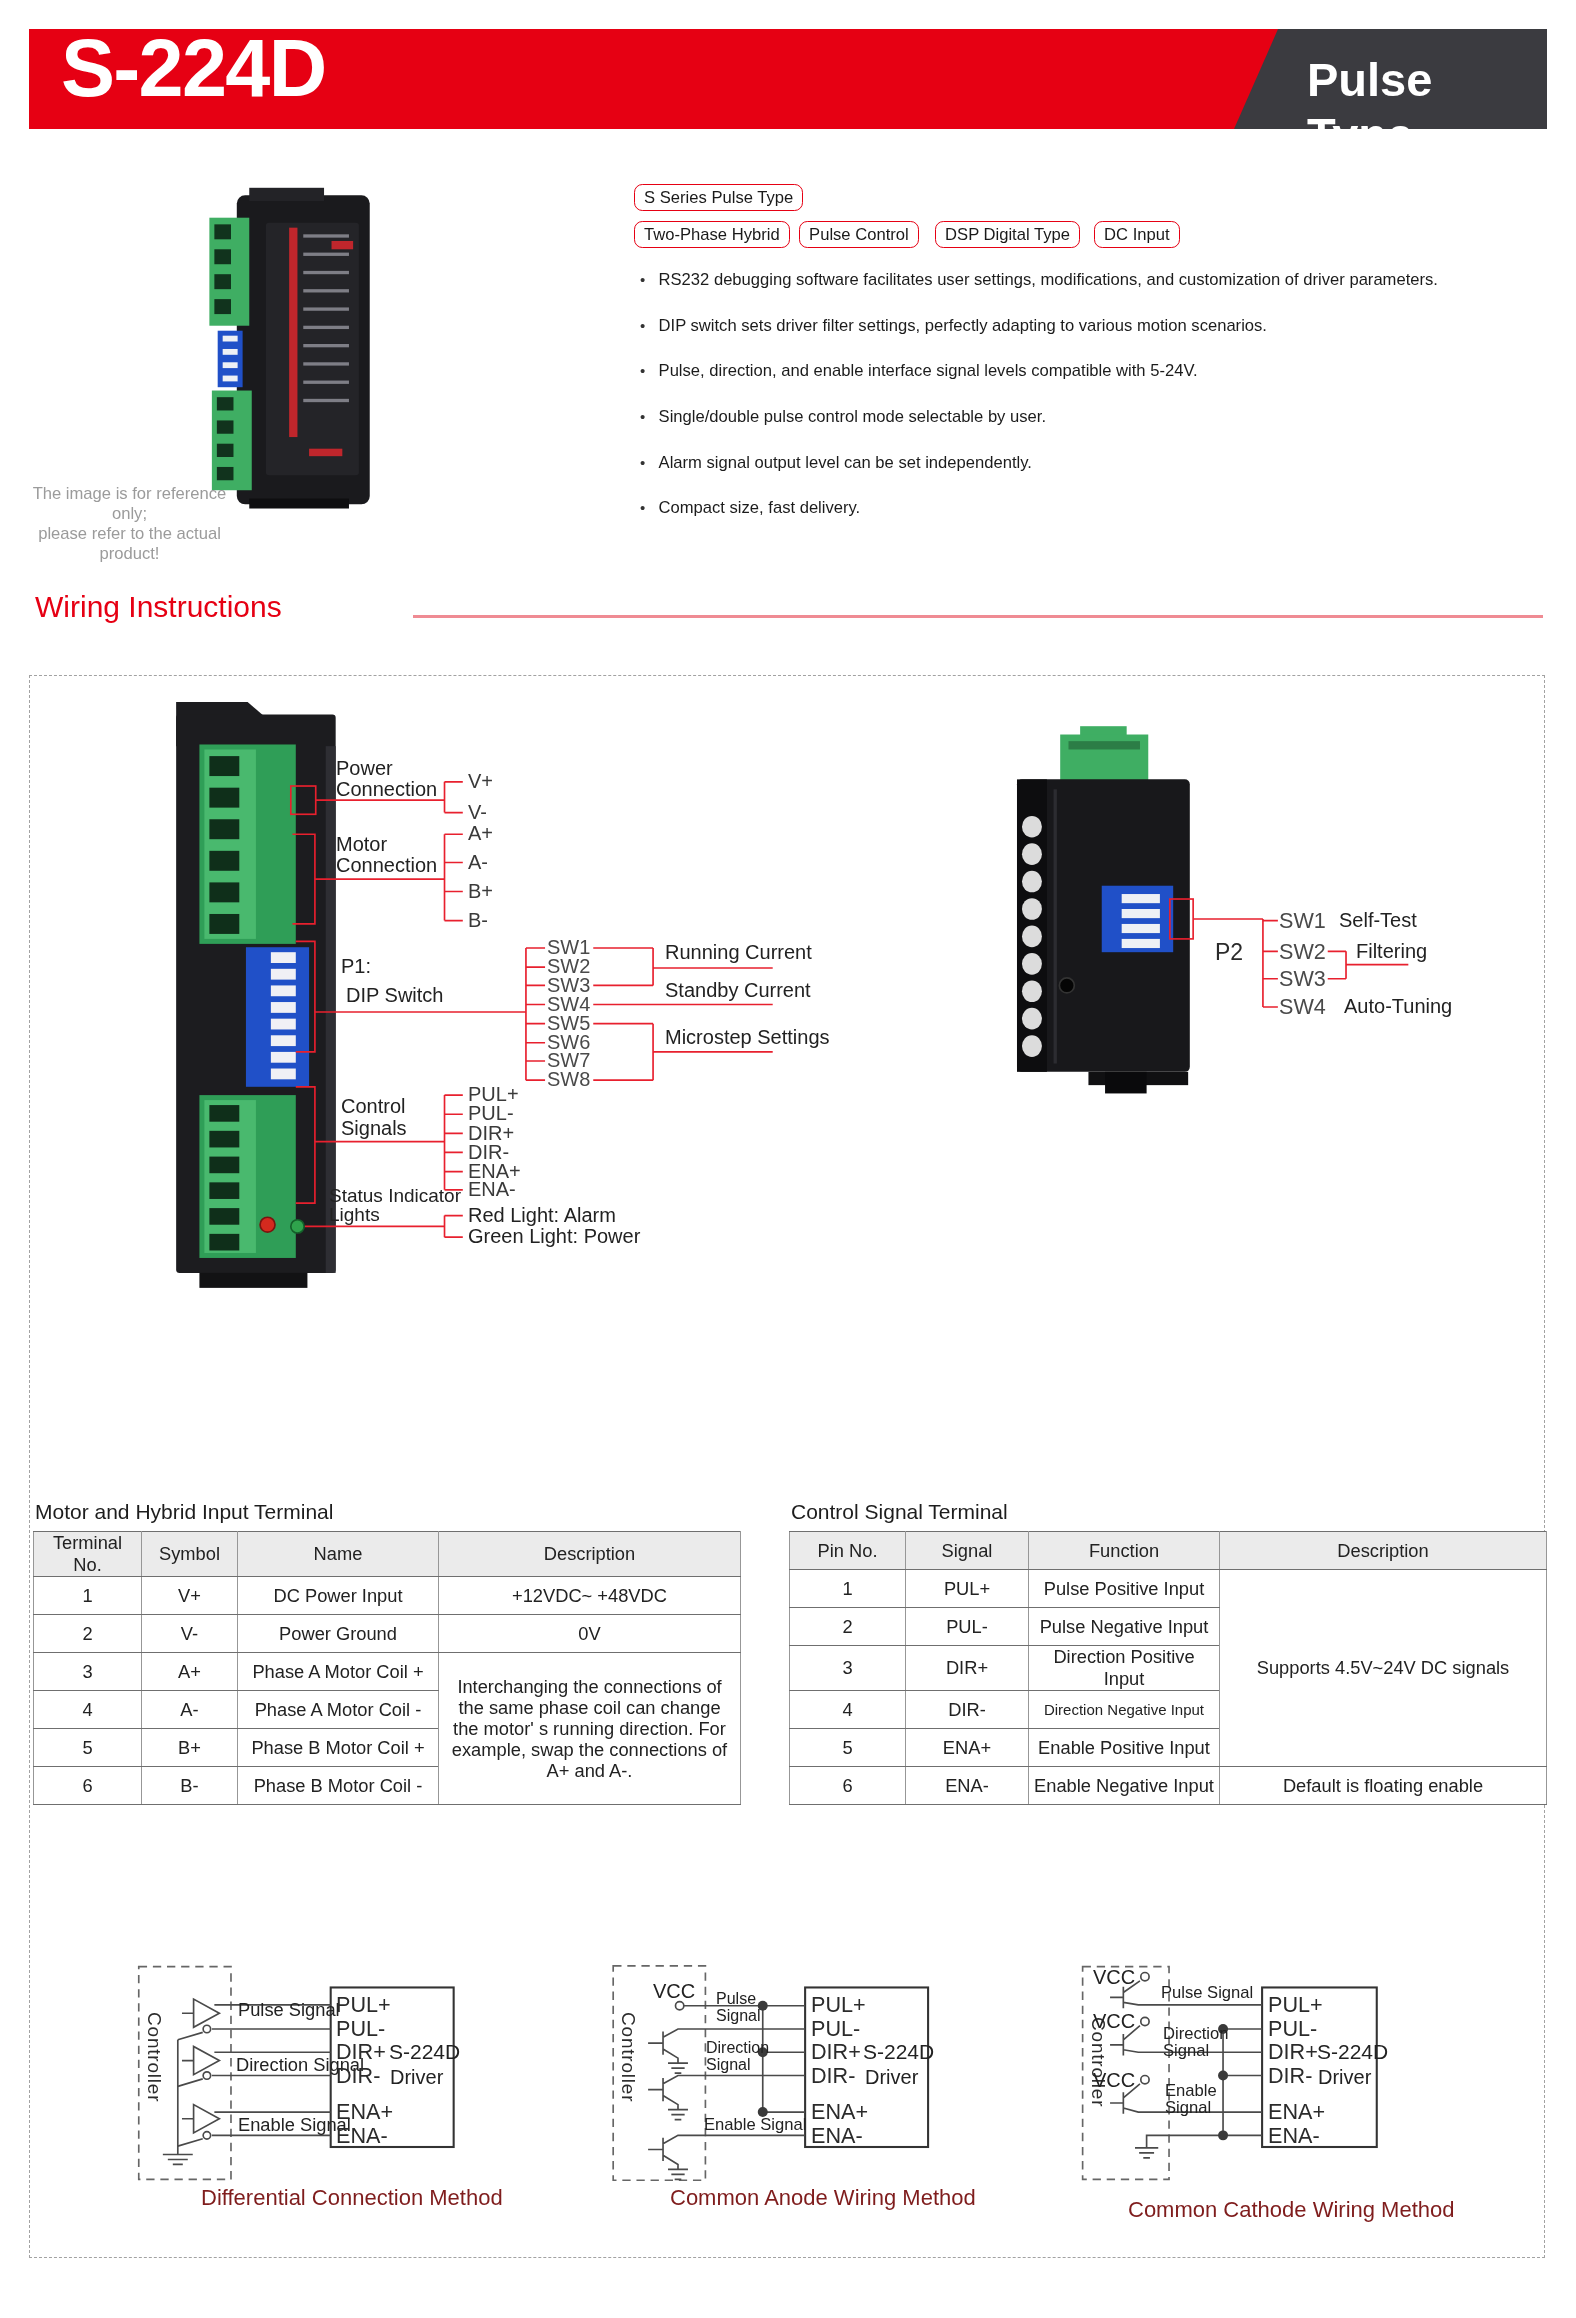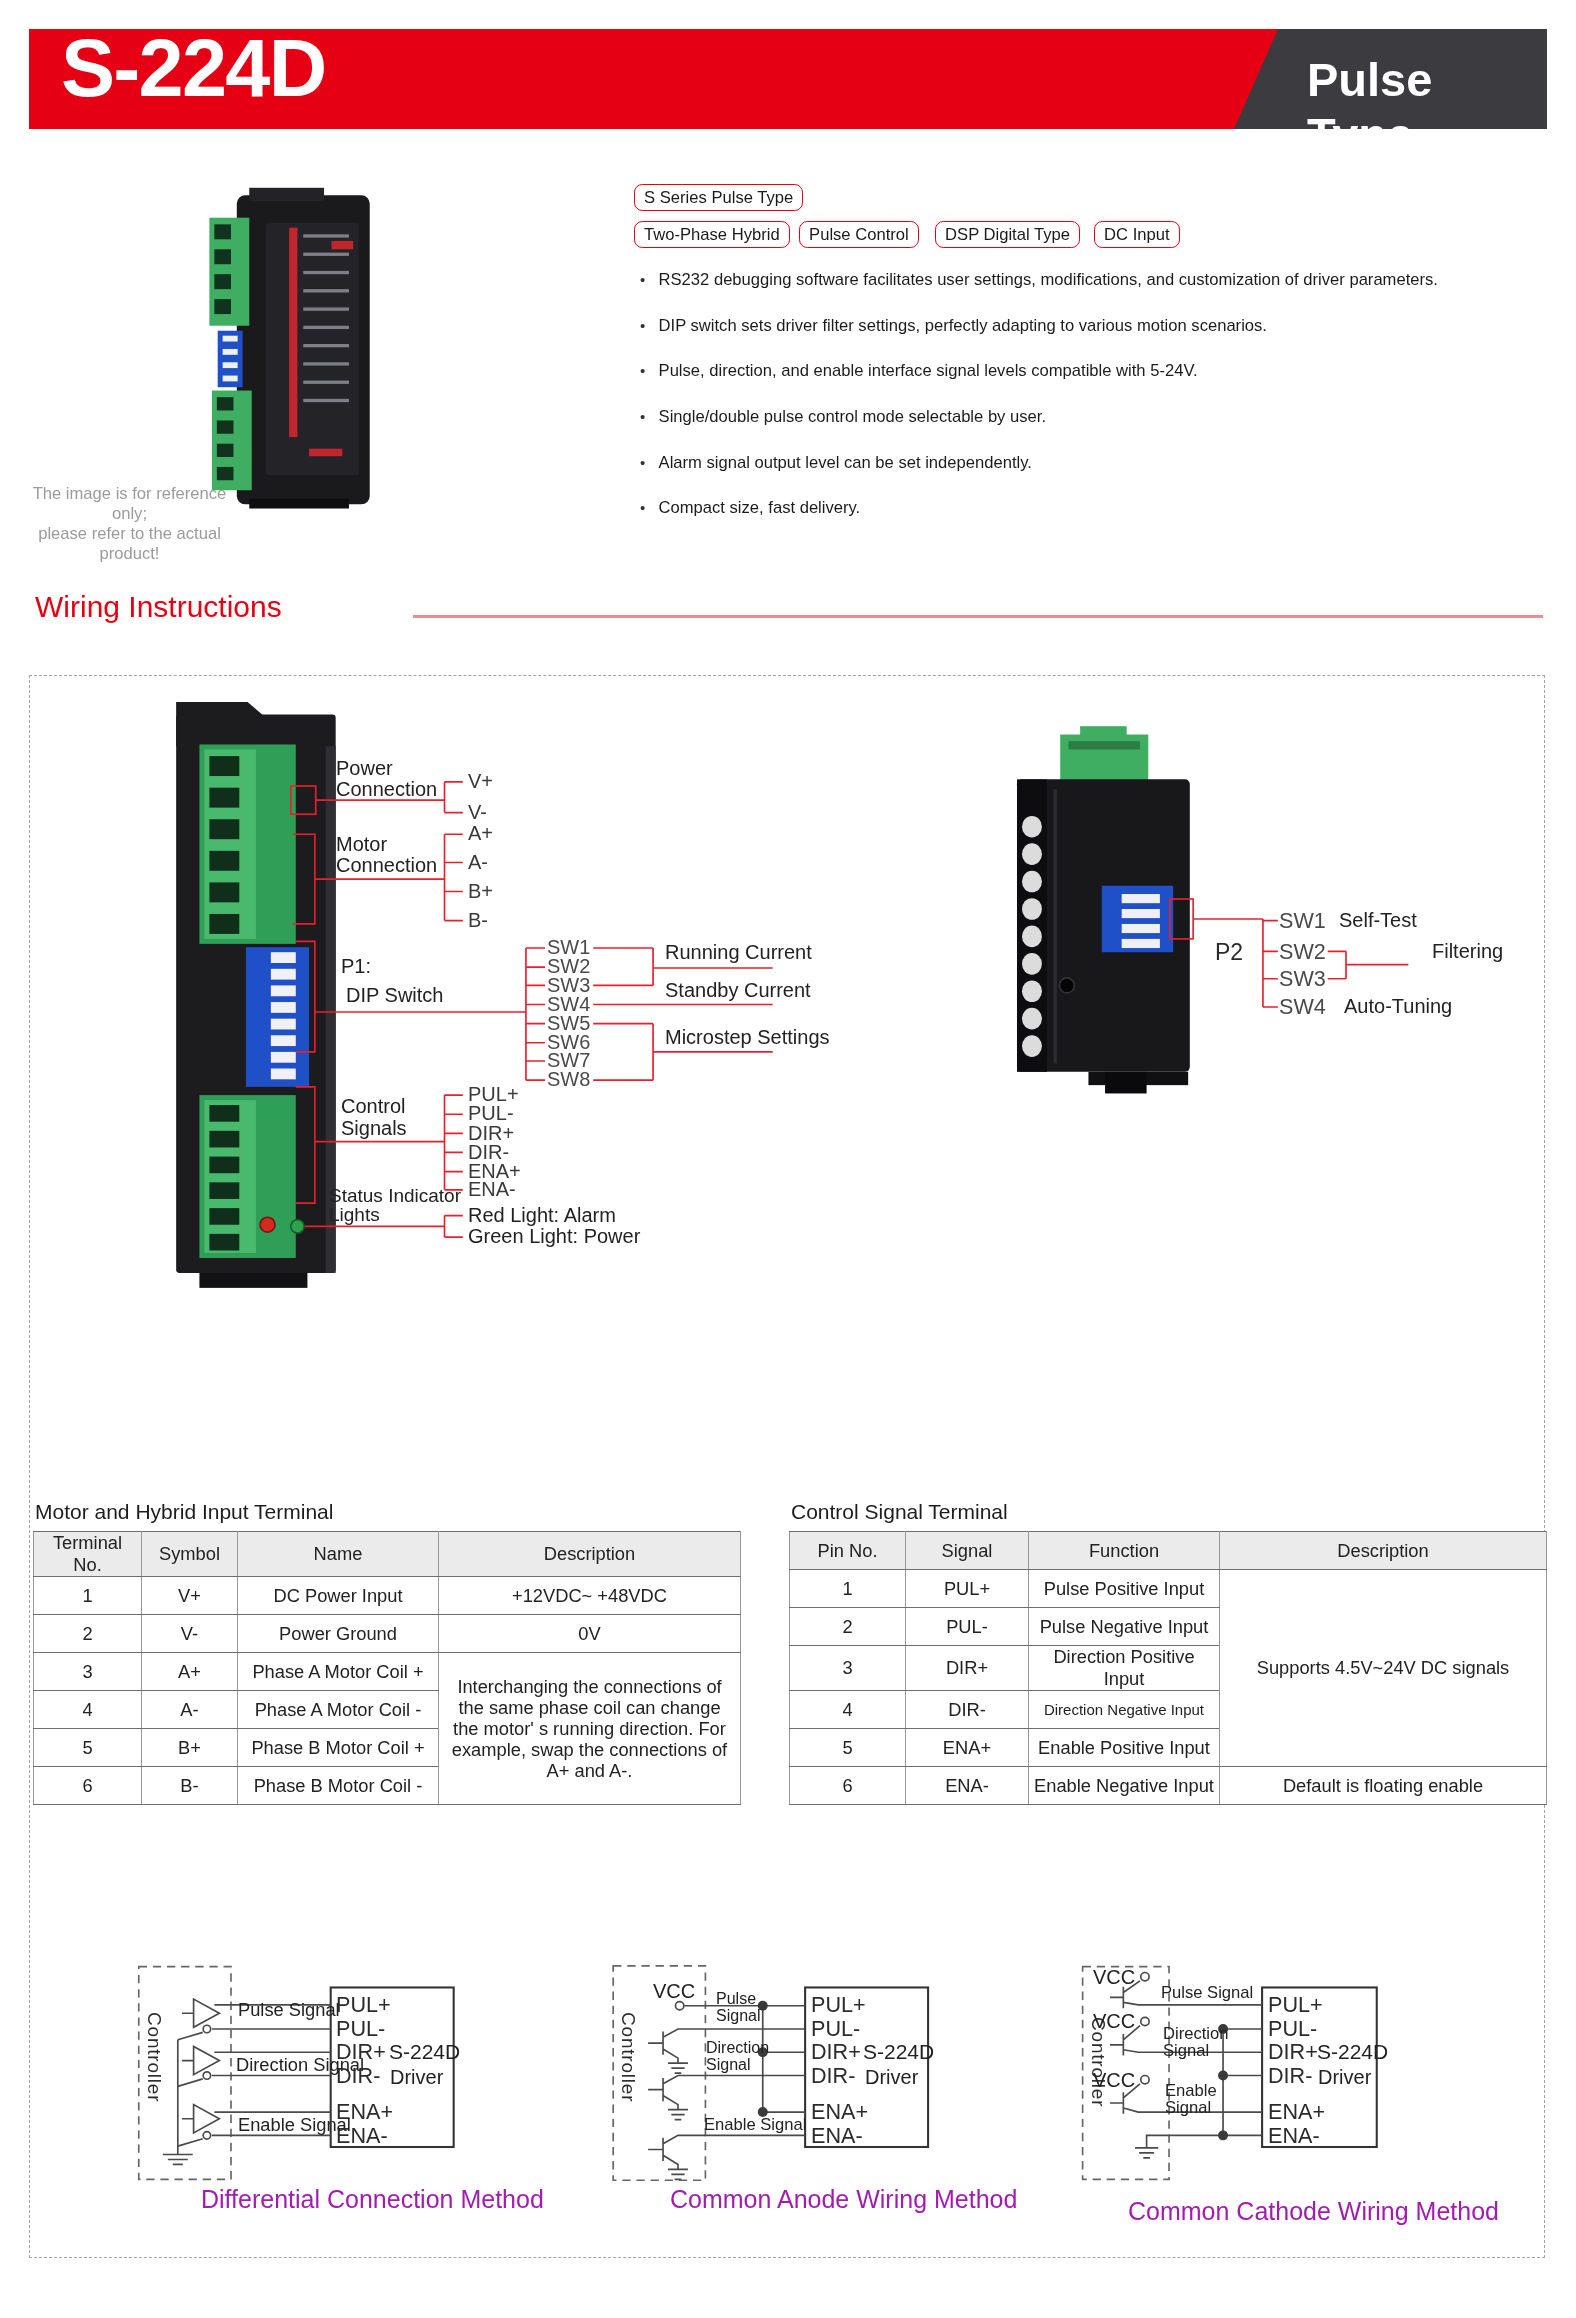--- a/index.html
+++ b/index.html
@@ -24,21 +24,21 @@
            font-size:16.6px;line-height:20px;color:#9b9b9b;}
   
   .sec-title{position:absolute;left:35px;top:590px;font-size:30px;color:#e60013;}
   .sec-rule{position:absolute;left:413px;top:615px;width:1130px;height:2.5px;background:#ef8b93;}
   .panel{position:absolute;left:29px;top:675px;width:1514px;height:1581px;border:1.7px dashed #a2a2a2;}
   .pin{font-size:20px;color:#3a3a3a;}
   .grp{font-size:20px;color:#222;}
   .sw{font-size:20px;color:#4a4a4a;}
   .dpin{font-size:21.6px;color:#2b2b2b;}
   .vtext{writing-mode:vertical-rl;font-size:19px;color:#2b2b2b;letter-spacing:0.8px;}
-  .capt{position:absolute;text-align:center;font-size:25px;color:#a21caf;white-space:nowrap;}
+  .capt{position:absolute;text-align:center;font-size:22px;color:#7f1d1d;white-space:nowrap;}
   
   .ttl{position:absolute;font-size:21px;color:#1d1d1d;white-space:nowrap;}
   table.dt{position:absolute;border-collapse:collapse;table-layout:fixed;background:#fff;}
   table.dt th,table.dt td{border-left:0.8px solid #979797;border-right:0.8px solid #979797;
       border-top:1.7px solid #6f6f6f;border-bottom:1.7px solid #6f6f6f;
       text-align:center;font-size:18.3px;color:#222;height:37px;padding:0 5px;font-weight:400;}
   table.dt th{background:#ebebeb;}
   td.namecell{text-align:left;padding-left:8.3px;font-size:17.4px;}
   td.funccell{font-size:16.6px;}
   td.sigcell{font-size:19px;color:#444;}
@@ -292,21 +292,21 @@
   <span class="lbl" style="left:329px;top:1204px;font-size:19px;color:#222;">Lights</span>
   <span class="lbl grp" style="left:468px;top:1204px;">Red Light: Alarm</span>
   <span class="lbl grp" style="left:468px;top:1225px;">Green Light: Power</span>
 
   <span class="lbl" style="left:1215px;top:939px;font-size:23px;color:#2b2b2b;">P2</span>
   <span class="lbl" style="left:1279px;top:908px;font-size:21.6px;color:#4a4a4a;">SW1</span>
   <span class="lbl" style="left:1279px;top:939px;font-size:21.6px;color:#4a4a4a;">SW2</span>
   <span class="lbl" style="left:1279px;top:966px;font-size:21.6px;color:#4a4a4a;">SW3</span>
   <span class="lbl" style="left:1279px;top:994px;font-size:21.6px;color:#4a4a4a;">SW4</span>
   <span class="lbl grp" style="left:1339px;top:909px;">Self-Test</span>
-  <span class="lbl grp" style="left:1432px;top:940px;">Filtering</span>
+  <span class="lbl grp" style="left:1356px;top:940px;">Filtering</span>
   <span class="lbl grp" style="left:1344px;top:995px;">Auto-Tuning</span>
 
   <span class="ttl" style="left:35px;top:1500px;">Motor and Hybrid Input Terminal</span>
   <table class="dt" style="left:33px;top:1531px;width:706px;">
     <colgroup>
         <col style="width:108px">
         <col style="width:96px">
         <col style="width:201px">
         <col style="width:302px">
       </colgroup>

